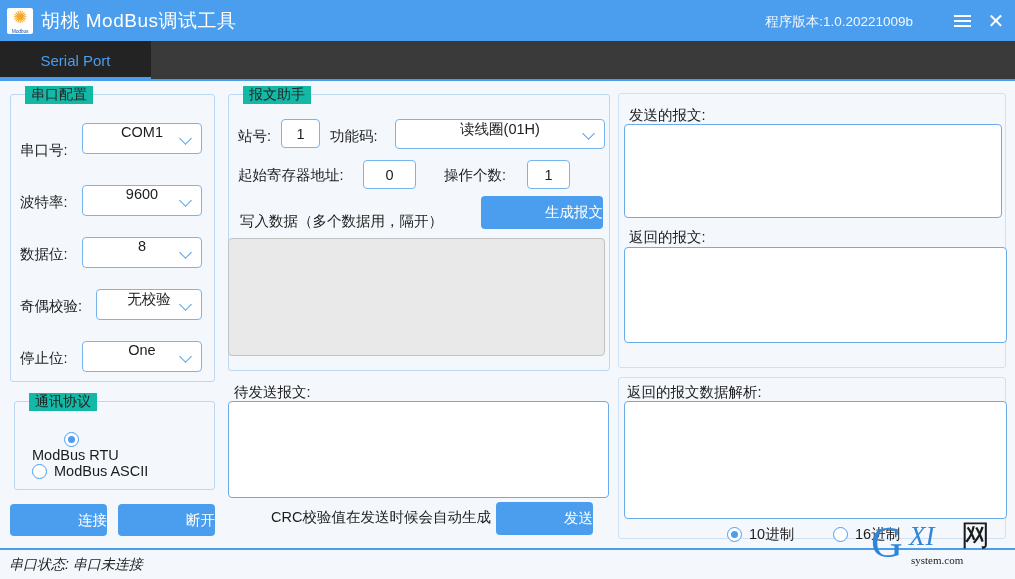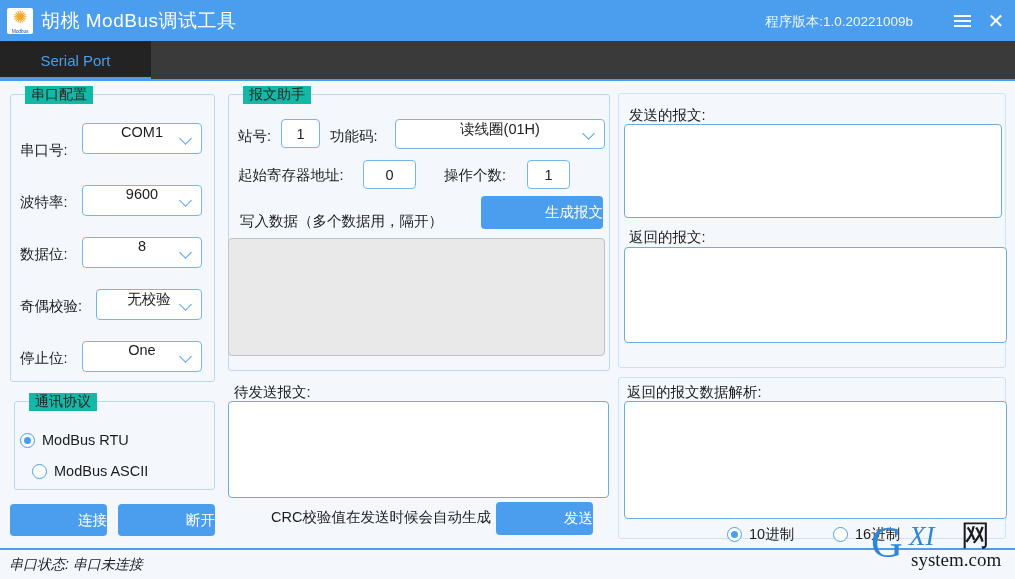--- a/index.html
+++ b/index.html
@@ -153,21 +153,21 @@
   }
   .wm-xi {
     position: absolute; left: 40px; top: 8px; font-size: 27px; line-height: 27px;
     color: #2f86d8; font-style: italic; font-family: "Liberation Serif", serif;
   }
   .wm-wang {
     position: absolute; left: 92px; top: 6px; font-size: 29px; line-height: 29px;
     color: #1b1b1b; font-family: "Liberation Sans", sans-serif;
   }
   .wm-sub {
-    position: absolute; left: 42px; top: 38px; font-size: 19px; line-height: 14px;
+    position: absolute; left: 42px; top: 38px; font-size: 11px; line-height: 14px;
     color: #1b1b1b; font-family: "Liberation Serif", serif;
   }
 </style>
 </head>
 <body>
 
 <div id="app">
 
   <div class="titlebar">
     <div class="app-icon">
@@ -229,21 +229,21 @@
     <div class="lbl" style="left:20px; top:268px;">停止位:</div>
     <div class="combo" style="left:82px; top:260px; width:120px; height:31px;">
       <span>One</span>
       <span class="chev"></span>
     </div>
 
     <div class="groupbox" style="left:14px; top:320px; width:201px; height:89px;">
       <div class="legend">通讯协议</div>
     </div>
 
-    <div class="radio-row" style="left:20px; top:351px;">
+    <div class="radio-row" style="left:32px; top:351px;flex-direction:column;">
       <span class="radio-dot on"></span>
       <span class="radio-label">ModBus RTU</span>
     </div>
     <div class="radio-row" style="left:32px; top:382px;">
       <span class="radio-dot"></span>
       <span class="radio-label">ModBus ASCII</span>
     </div>
 
     <div class="btn" style="left:10px; top:423px; width:97px; height:32px;">
       <span>连接</span>

